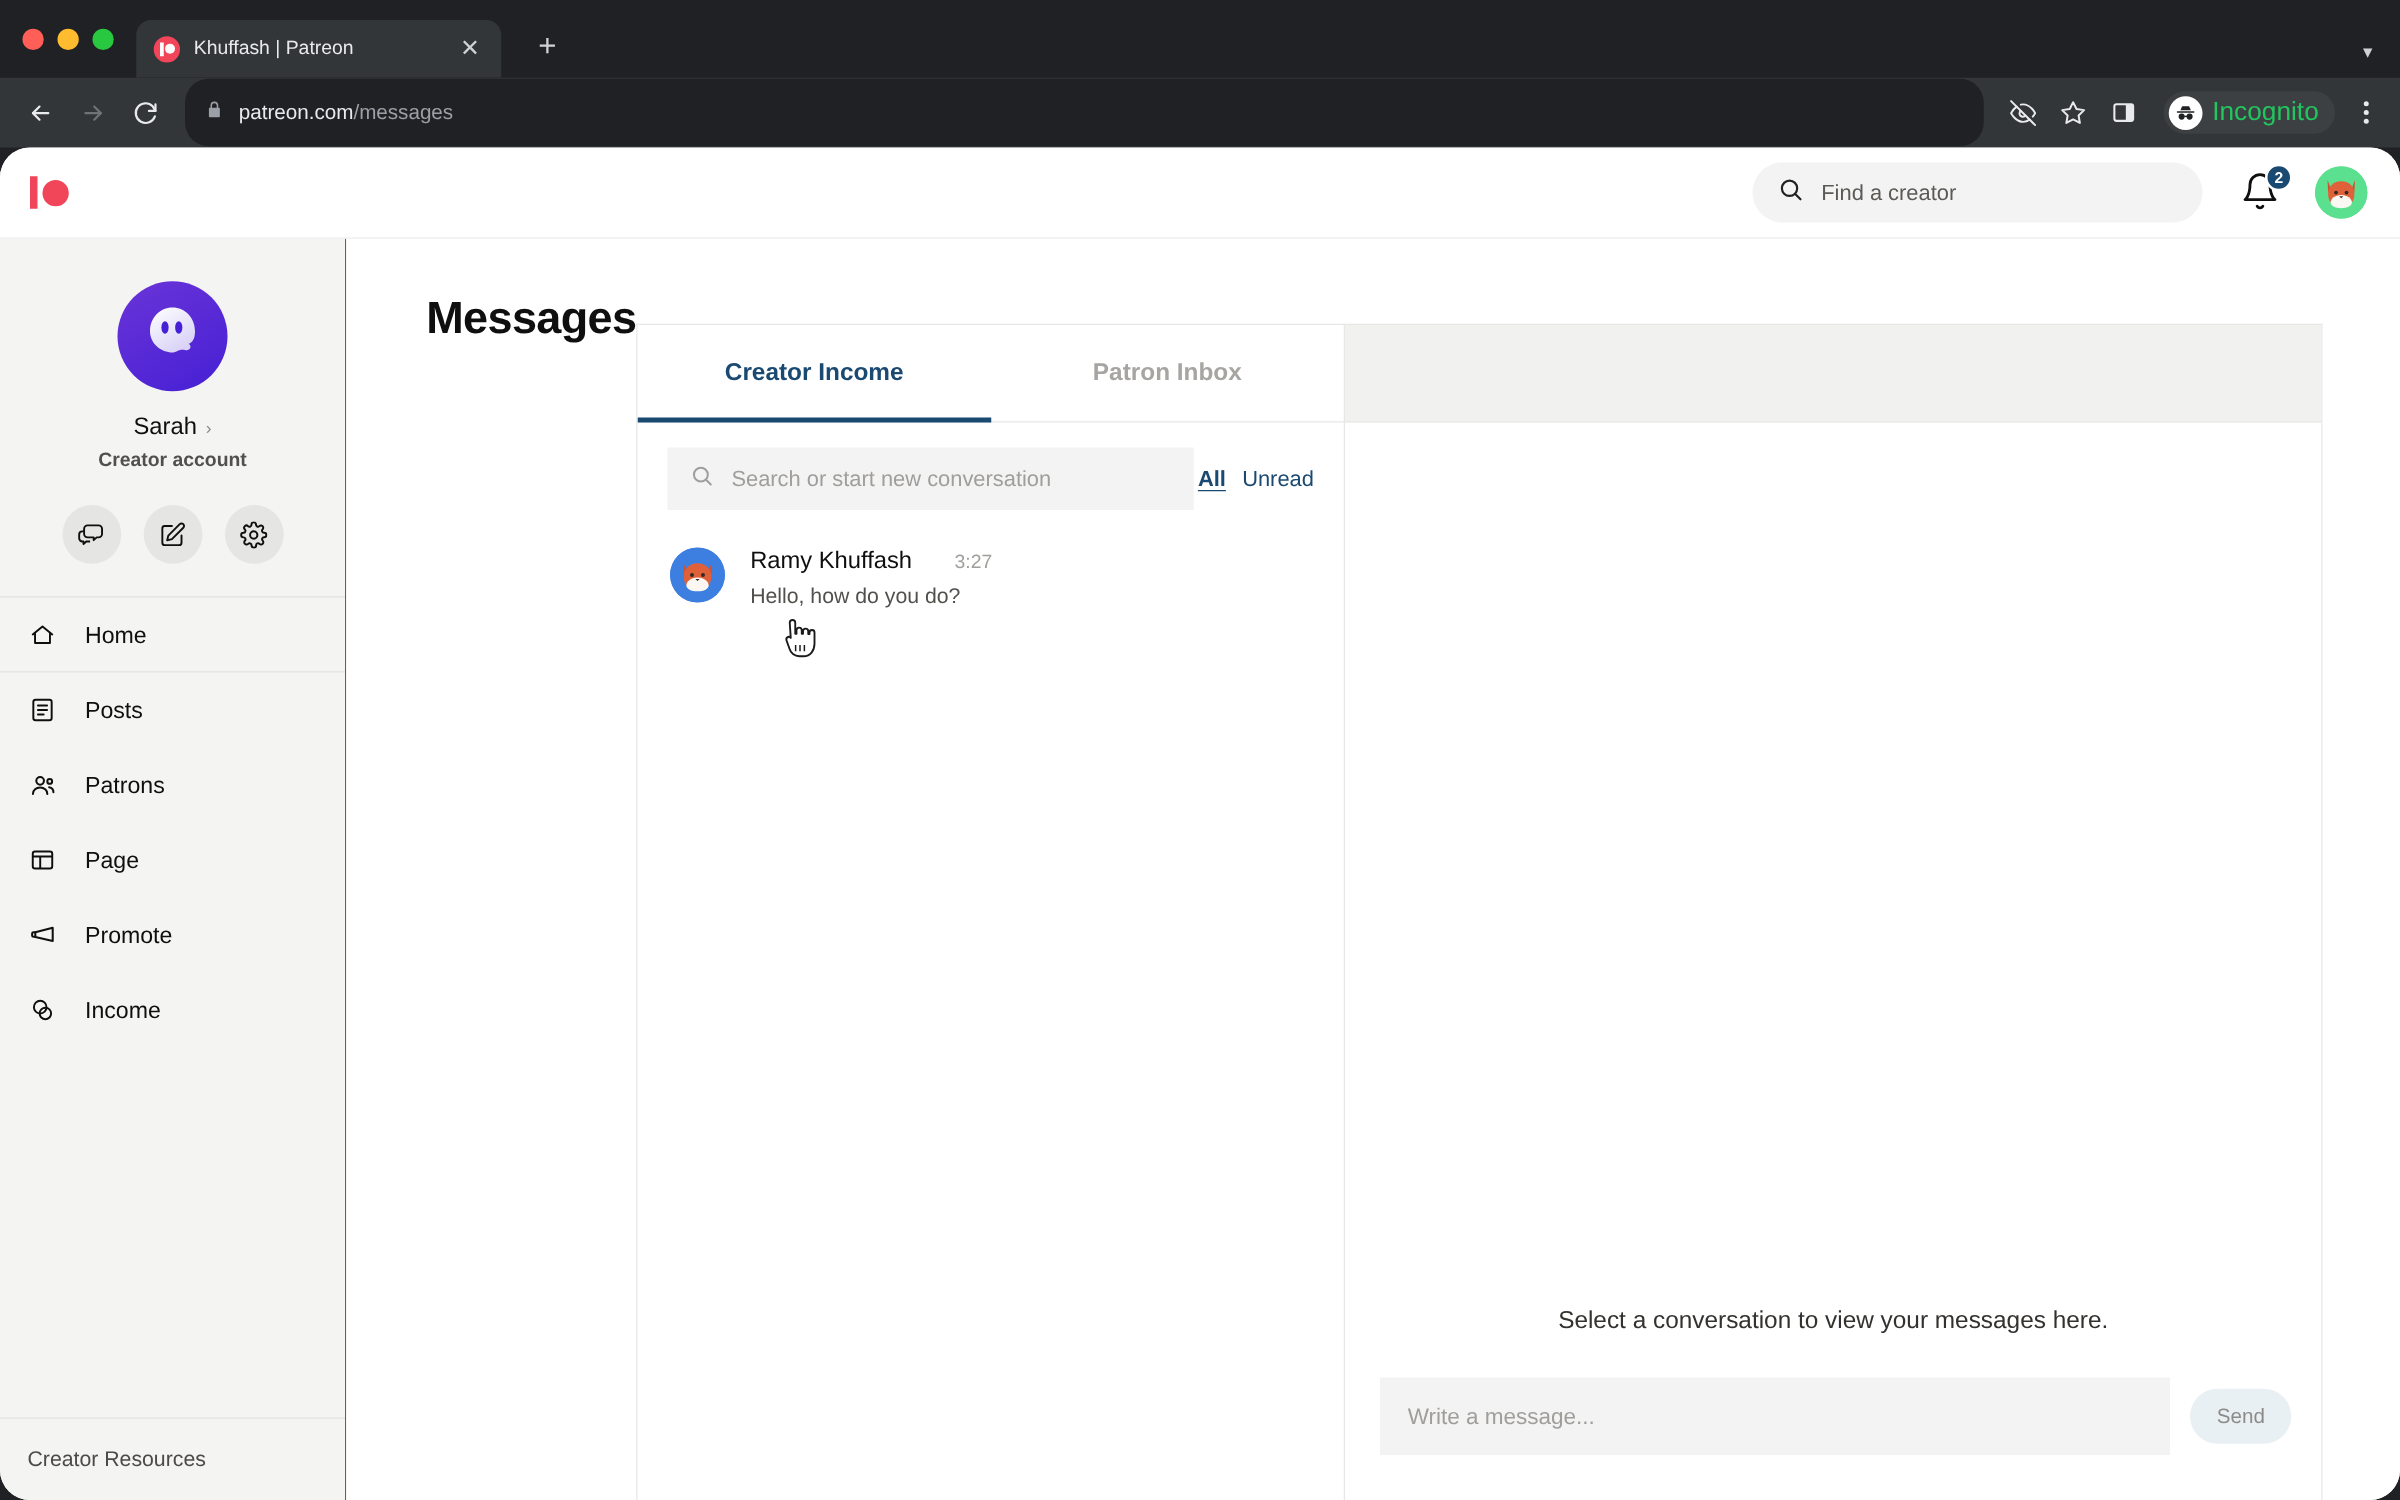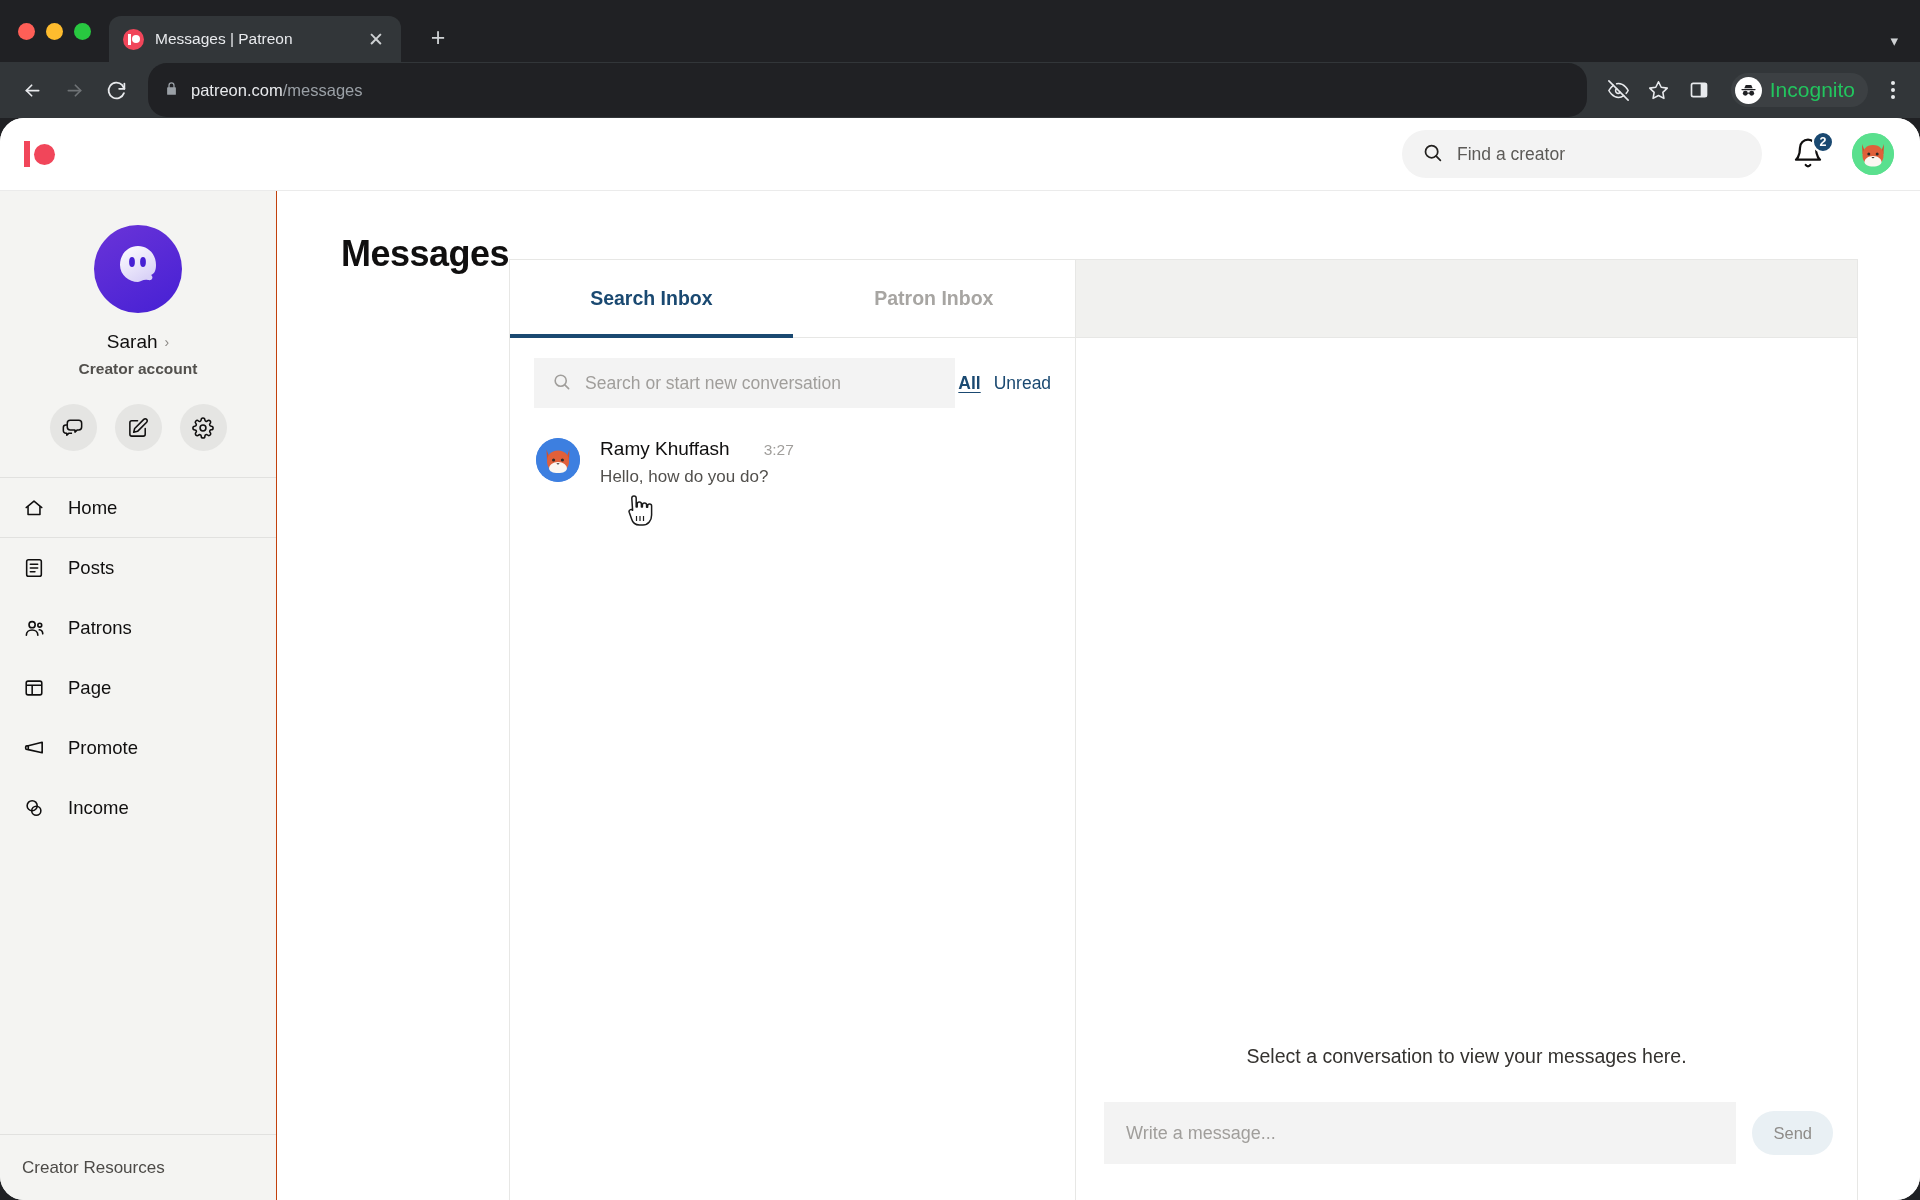--- a/index.html
+++ b/index.html
@@ -327,21 +327,21 @@
       <span class="dot red"></span>
       <span class="dot yellow"></span>
       <span class="dot green"></span>
     </div>
 
     <div class="tab">
       <span class="tab-favicon">
           <i></i>
           <b></b>
         </span>
-      <span class="tab-title">Messages | Patreon</span>
+      <span class="tab-title">Khuffash | Patreon</span>
       <span class="tab-close">✕</span>
     </div>
 
     <div class="newtab">+</div>
     <div class="chev-down">▾</div>
   </div>
 
   <div class="toolbar">
     <div class="tb-btn">
       <svg width="21" height="21" viewBox="0 0 24 24" fill="none" stroke="currentColor" stroke-width="2" stroke-linecap="round" stroke-linejoin="round">
@@ -573,21 +573,21 @@
       </div>
 
       <div class="main">
         <div class="page-title">Messages</div>
 
         <div class="msgbox">
 
           <div class="convcol">
 
             <div class="tabs">
-              <div class="tabitem active">Search Inbox</div>
+              <div class="tabitem active">Creator Income</div>
               <div class="tabitem">Patron Inbox</div>
             </div>
 
             <div class="searchrow">
               <div class="searchbox">
                 <span>
                   <svg width="19" height="19" viewBox="0 0 24 24" fill="none" stroke="#a09e9b" stroke-width="2" stroke-linecap="round">
                       <circle cx="11" cy="11" r="7"></circle>
                       <line x1="16.2" y1="16.2" x2="21" y2="21"></line>
                     </svg>

